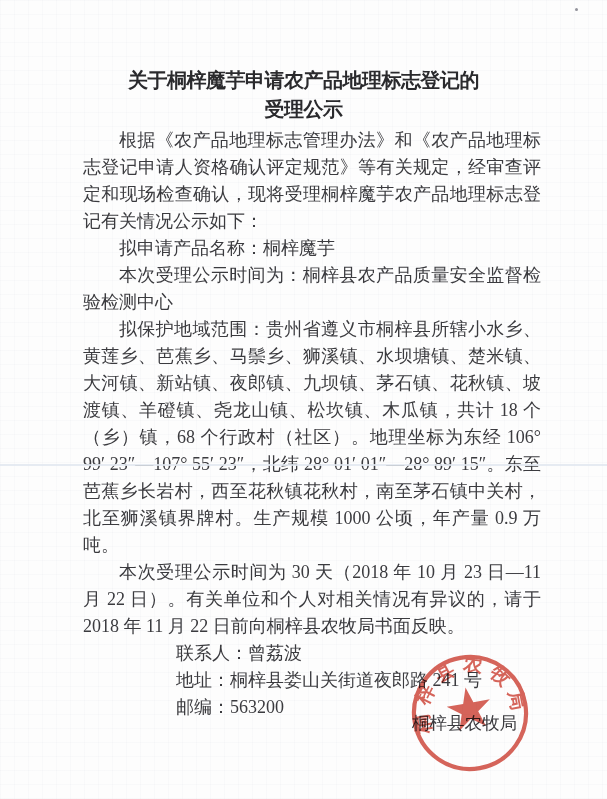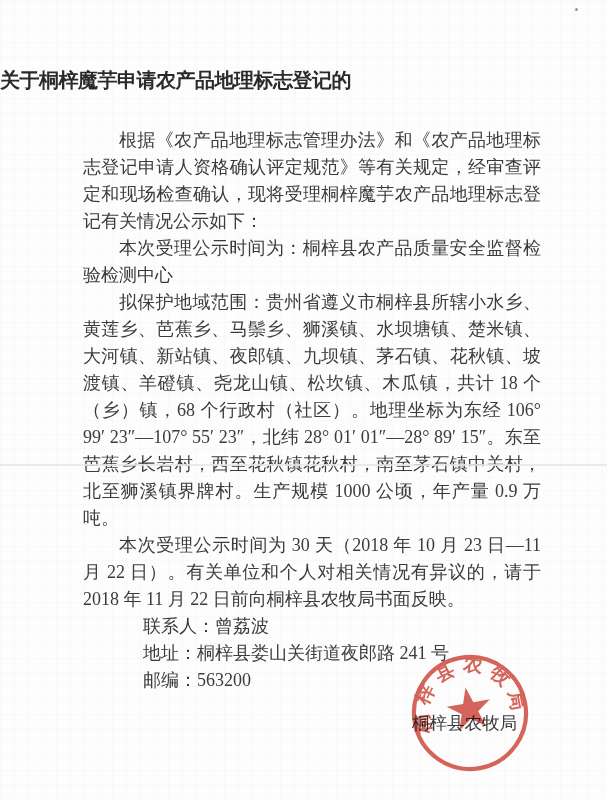--- a/index.html
+++ b/index.html
@@ -10,32 +10,33 @@
     color:#3b3b3f;
   }
   .page{
     position:absolute;inset:0;
     background-image:
       repeating-linear-gradient(0deg, rgba(190,196,210,0.07) 0 1px, transparent 1px 14px),
       repeating-linear-gradient(90deg, rgba(190,196,210,0.07) 0 1px, transparent 1px 14px);
   }
   .title{
     position:absolute;top:66px;left:0;width:607px;
+    text-align:center;
     font-family:"Liberation Sans","DejaVu Sans",sans-serif;
     font-weight:700;font-size:20px;line-height:29px;
     color:#2a2a2d;letter-spacing:-0.5px;
   }
   .body-block{
     position:absolute;left:83px;top:127px;width:458px;
     font-size:18px;line-height:27px;
     text-align:justify;
   }
   .body-block p{margin:0;text-indent:2em;}
   .contact{margin-left:60px;}
-  .contact div{white-space:nowrap;}
+  .contact div{white-space:nowrap;margin-left:33px;}
   .sig-org{
     position:absolute;top:711px;right:90px;
     font-size:17.5px;white-space:nowrap;color:#3b3b3f;
   }
   .sig-date{
     position:absolute;top:738px;right:84px;
     font-size:17.5px;white-space:nowrap;color:#3b3b3f;
   }
   .seal{
     position:absolute;left:400px;top:643px;width:140px;height:140px;
@@ -56,24 +57,26 @@
     border-radius:50%;background:#93939b;
   }
 </style>
 </head>
 <body>
 
 <div class="page">
 
   <div class="title">
     <div>关于桐梓魔芋申请农产品地理标志登记的</div>
+    <div>受理公示</div>
   </div>
 
   <div class="body-block">
     <p>根据《农产品地理标志管理办法》和《农产品地理标志登记申请人资格确认评定规范》等有关规定，经审查评定和现场检查确认，现将受理桐梓魔芋农产品地理标志登记有关情况公示如下：</p>
+    <p>拟申请产品名称：桐梓魔芋</p>
     <p>本次受理公示时间为：桐梓县农产品质量安全监督检验检测中心</p>
     <p>拟保护地域范围：贵州省遵义市桐梓县所辖小水乡、黄莲乡、芭蕉乡、马鬃乡、狮溪镇、水坝塘镇、楚米镇、大河镇、新站镇、夜郎镇、九坝镇、茅石镇、花秋镇、坡渡镇、羊磴镇、尧龙山镇、松坎镇、木瓜镇，共计 18 个（乡）镇，68 个行政村（社区）。地理坐标为东经 106° 99′ 23″—107° 55′ 23″，北纬 28° 01′ 01″—28° 89′ 15″。东至芭蕉乡长岩村，西至花秋镇花秋村，南至茅石镇中关村，北至狮溪镇界牌村。生产规模 1000 公顷，年产量 0.9 万吨。</p>
     <p>本次受理公示时间为 30 天（2018 年 10 月 23 日—11 月 22 日）。有关单位和个人对相关情况有异议的，请于 2018 年 11 月 22 日前向桐梓县农牧局书面反映。</p>
     <div class="contact">
       <div>联系人：曾荔波</div>
       <div>地址：桐梓县娄山关街道夜郎路 241 号</div>
       <div>邮编：563200</div>
     </div>
   </div>
 

